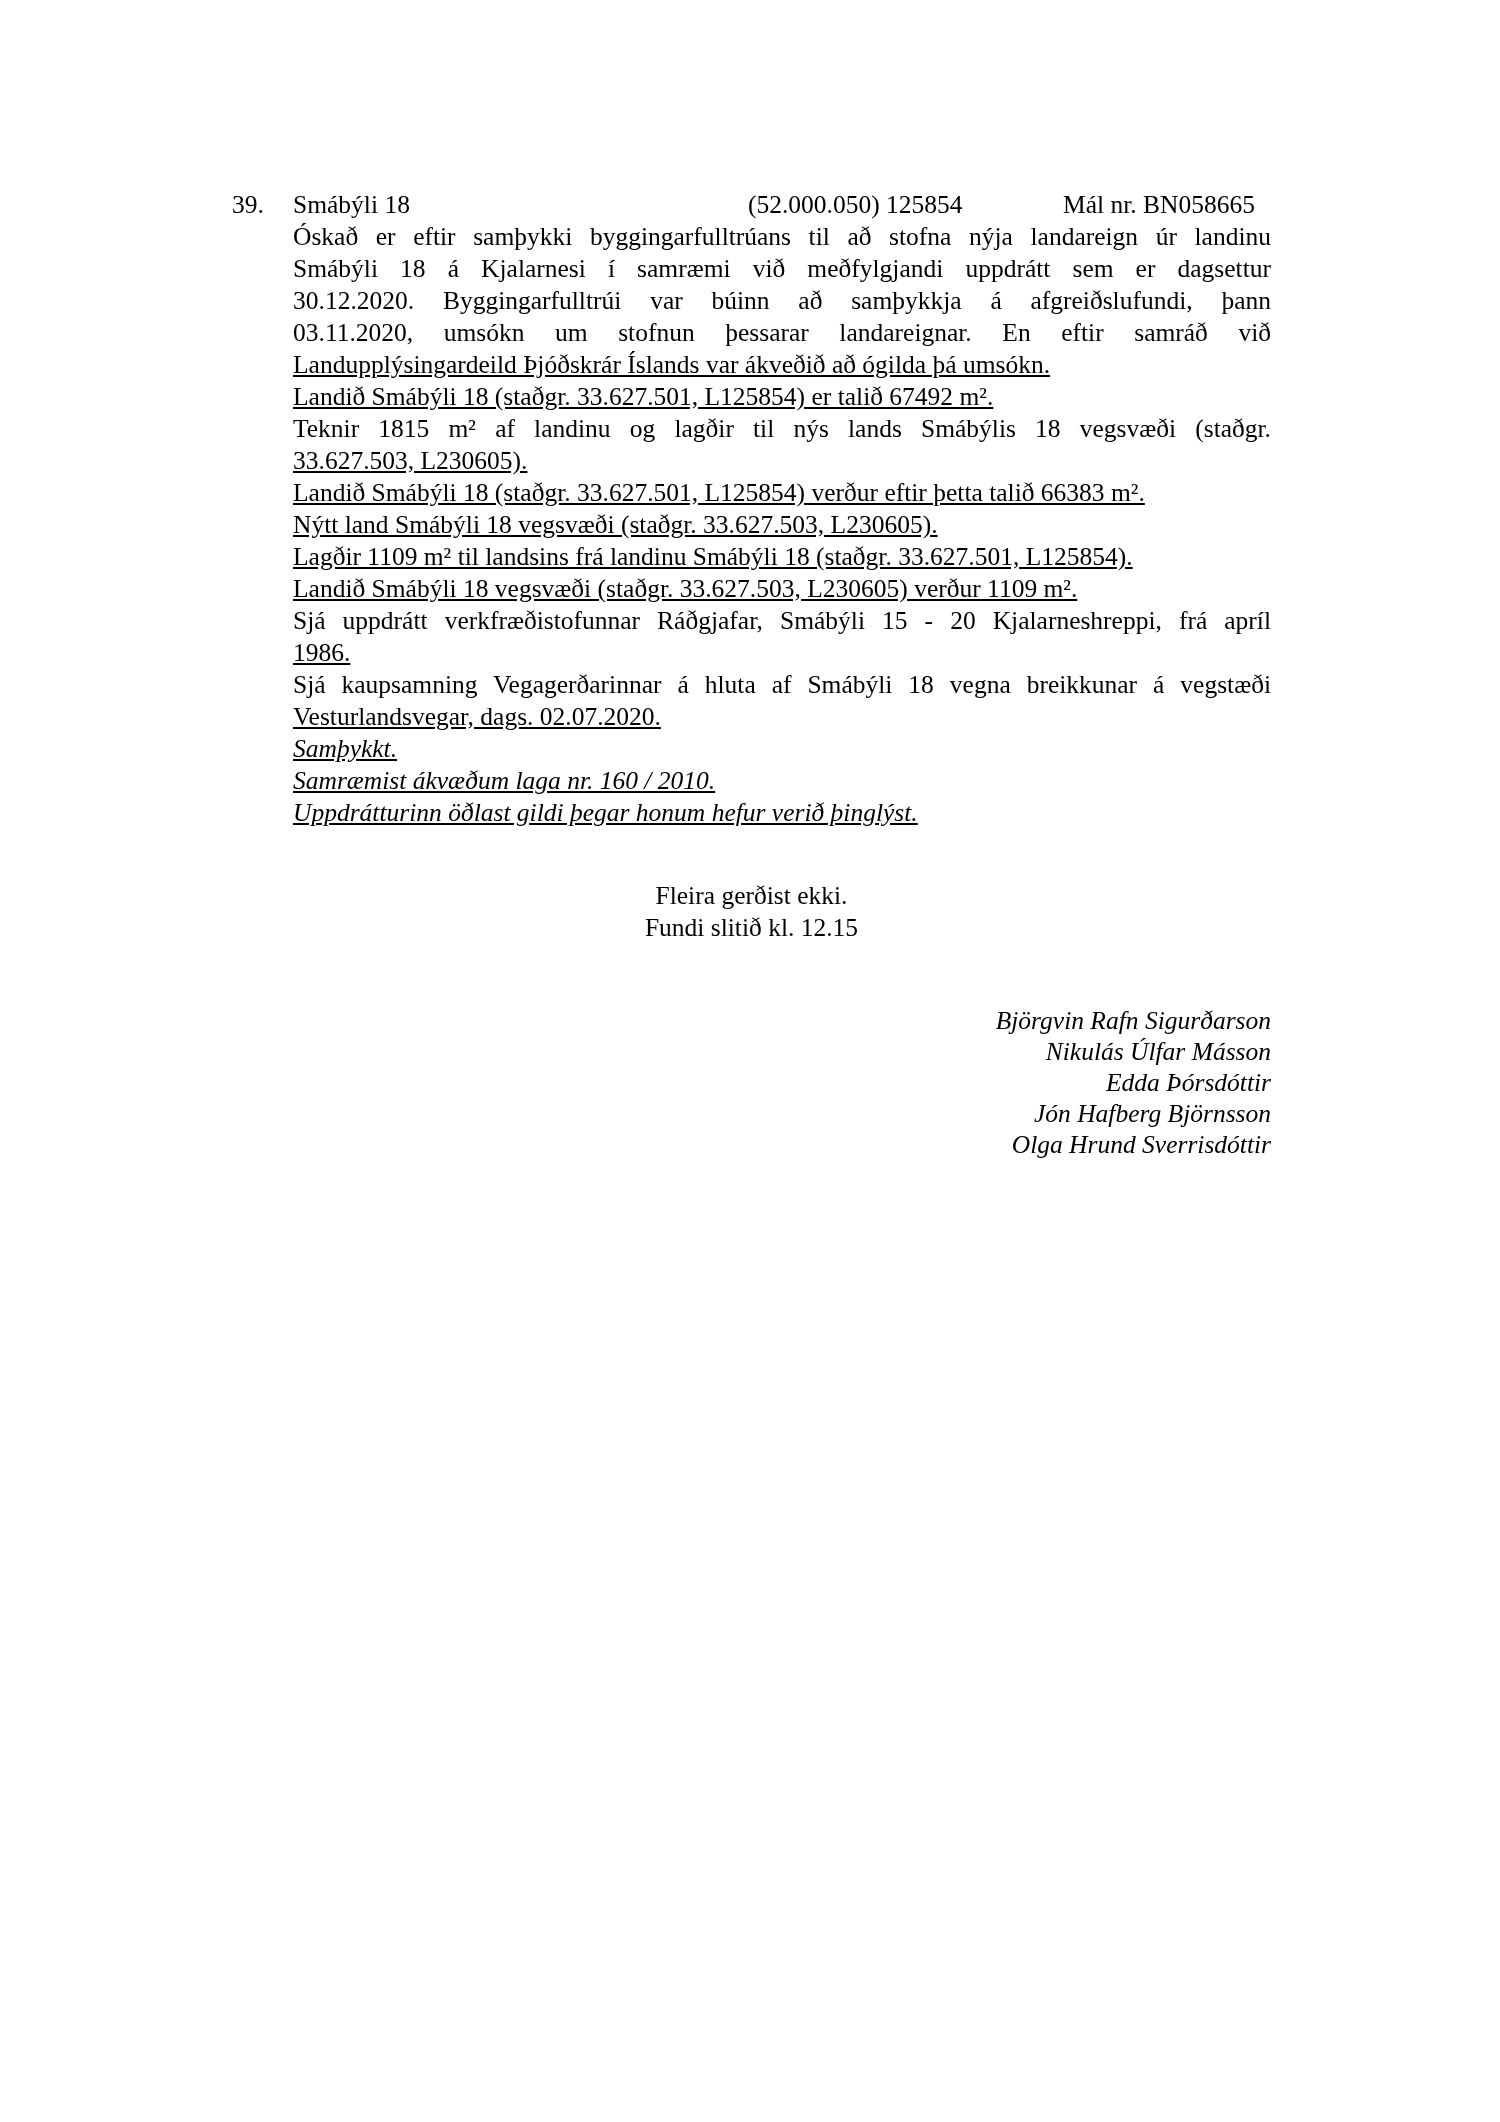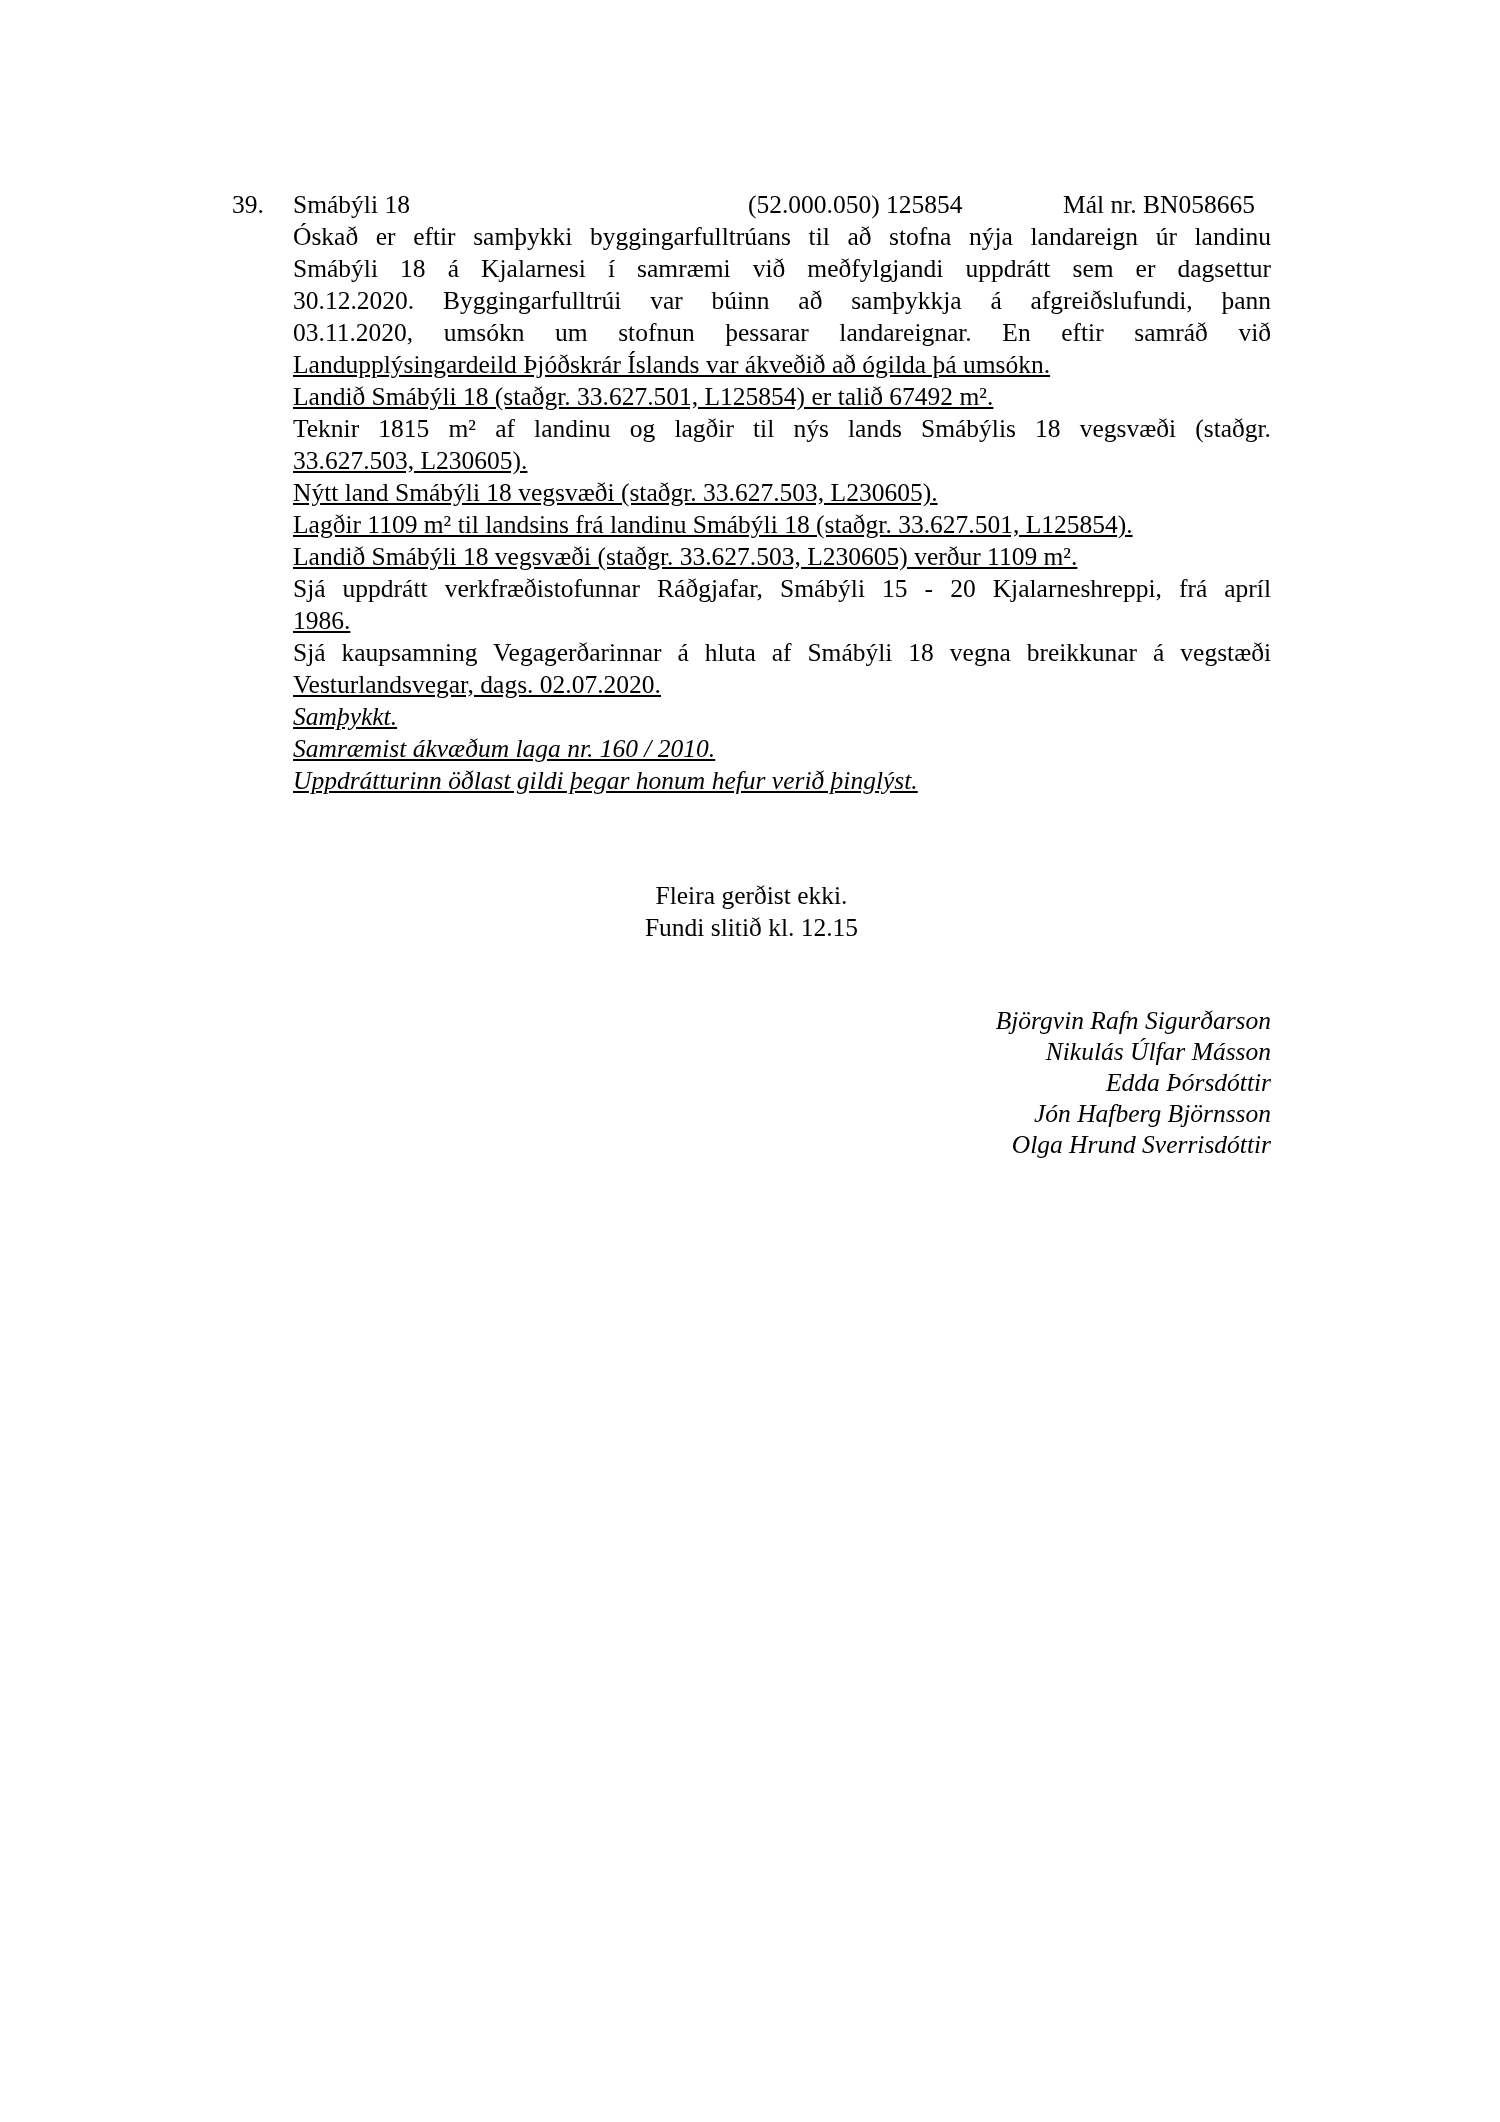--- a/index.html
+++ b/index.html
@@ -115,20 +115,23 @@
 
     <p class="para">
       <span class="line end">Landið Smábýli 18 (staðgr. 33.627.501, L125854) er talið 67492 m².</span>
     </p>
 
     <p class="para">
       <span class="line stretch">Teknir 1815 m² af landinu og lagðir til nýs lands Smábýlis 18 vegsvæði (staðgr.</span>
       <span class="line end">33.627.503, L230605).</span>
     </p>
 
+    <p class="para">
+      <span class="line end">Landið Smábýli 18 (staðgr. 33.627.501, L125854) verður eftir þetta talið 66383 m².</span>
+    </p>
 
     <p class="para">
       <span class="line end">Nýtt land Smábýli 18 vegsvæði (staðgr. 33.627.503, L230605).</span>
     </p>
 
     <p class="para">
       <span class="line end">Lagðir 1109 m² til landsins frá landinu Smábýli 18 (staðgr. 33.627.501, L125854).</span>
     </p>
 
     <p class="para">

